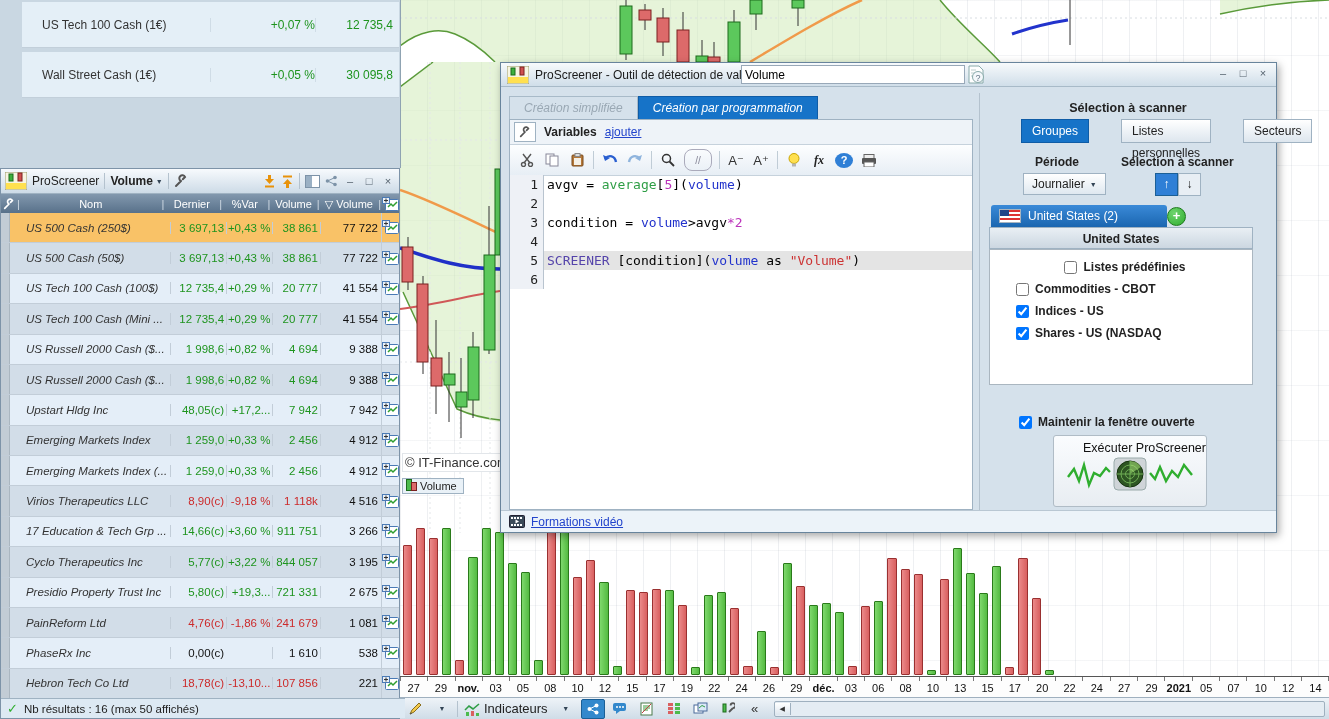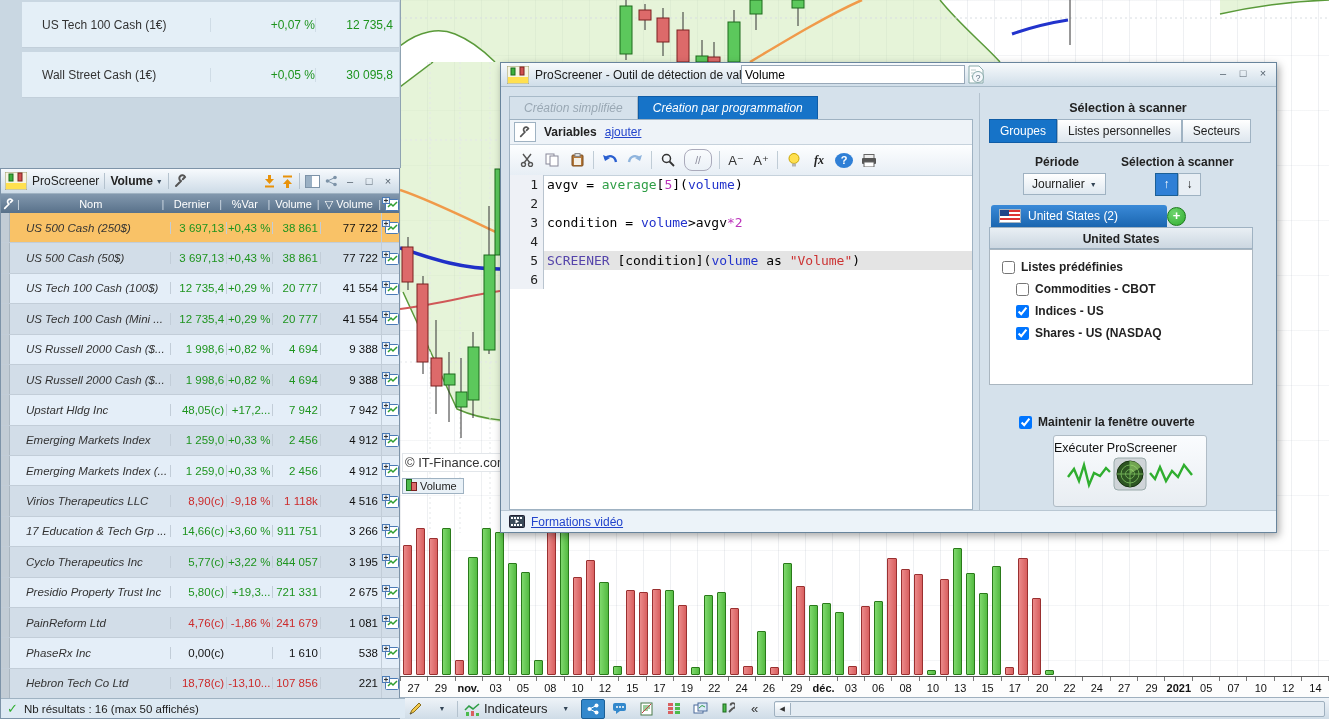--- a/index.html
+++ b/index.html
@@ -105,21 +105,21 @@
   .cl.hl .ct{background:#e4e4e4;}
   .ln{width:28px;background:#eef1f6;border-right:1px solid #b9c4cf;text-align:right;padding-right:5px;color:#222;flex:none;}
   .ct{flex:1;padding-left:3px;white-space:pre;}
   .tk-k{color:#000;} .tk-g{color:#2f9e46;} .tk-m{color:#bb33bb;} .tk-b{color:#2233cc;} .tk-v{color:#5544aa;} .tk-r{color:#cc3333;}
   #vsep{position:absolute;left:478px;top:30px;height:418px;border-left:1px solid #b4c2ce;}
   
   #rp{position:absolute;left:482px;top:30px;width:290px;height:420px;}
   #rp-title{text-align:center;font-weight:bold;font-size:12.5px;margin-top:8px;}
   #rp-tabs{position:absolute;left:6px;top:26px;display:flex;}
   .rtab{height:22px;line-height:22px;padding:0 10px;border:1px solid #9fb2c2;background:linear-gradient(#fff,#dde6ee);
-    font-size:12px;color:#222;}
+    font-size:12px;color:#222;margin-left:32px;}
   .rtab.active{background:#1673c8;color:#fff;border-color:#0f5ca6;}
   .rp-label{position:absolute;font-weight:bold;font-size:12px;}
   #periode-btn{position:absolute;left:40px;top:80px;height:20px;padding:0 8px;border:1px solid #9fb2c2;
     background:linear-gradient(#fff,#dfe8f0);display:flex;align-items:center;gap:5px;font-size:12px;}
   #scan-up{position:absolute;left:172px;top:80px;width:21px;height:21px;background:#2f7fd6;color:#fff;
     border:1px solid #1b5f96;text-align:center;line-height:20px;font-weight:bold;}
   #scan-down{position:absolute;left:195px;top:80px;width:21px;height:21px;background:#e8eef4;color:#111;
     border:1px solid #9fb2c2;text-align:center;line-height:20px;font-weight:bold;}
   #group-tab{position:absolute;left:8px;top:112px;height:22px;width:168px;background:linear-gradient(#3a8ad8,#1b66b0);
     color:#fff;display:flex;align-items:center;gap:7px;padding-left:8px;font-size:12px;border-radius:3px 3px 0 0;}
@@ -128,21 +128,21 @@
     text-align:center;line-height:16px;font-weight:bold;font-size:13px;}
   #list-hdr{position:absolute;left:6px;top:134px;width:264px;height:22px;background:linear-gradient(#e9eff4,#ccd7e1);
     border:1px solid #9fb2c2;text-align:center;line-height:22px;font-weight:bold;font-size:12px;box-sizing:border-box;}
   #listbox{position:absolute;left:6px;top:156px;width:264px;height:136px;background:#fff;border:1px solid #aab6c0;
     box-sizing:border-box;padding:6px 4px;}
   .cbrow{display:flex;align-items:center;gap:6px;height:22px;font-weight:bold;font-size:12px;color:#222;}
   .cbrow input{width:13px;height:13px;margin:0;}
   #keep-open{position:absolute;left:36px;top:322px;display:flex;align-items:center;gap:6px;font-weight:bold;font-size:12px;}
   #keep-open input{width:13px;height:13px;margin:0;}
   #exec-btn{position:absolute;left:70px;top:342px;width:152px;height:70px;background:linear-gradient(#fafcfe,#e8edf2);
-    border:1px solid #b0bcc6;border-radius:3px;text-align:left;}
+    border:1px solid #b0bcc6;border-radius:3px;text-align:right;}
   #exec-btn .elabel{font-size:12.5px;color:#111;margin-top:5px;}
   #exec-graphic{display:flex;align-items:center;justify-content:center;gap:2px;margin-top:2px;}
   #ps-footer{position:absolute;left:0;bottom:0;width:100%;height:22px;background:#ecf3f9;border-top:1px solid #b9c7d3;
     display:flex;align-items:center;gap:6px;padding-left:8px;box-sizing:border-box;}
   .flag{display:inline-block;width:20px;height:12px;background:
     repeating-linear-gradient(to bottom,#d33 0 2px,#fff 2px 4px);position:relative;border:1px solid #a8b4c0;}
   .flag::after{content:"";position:absolute;left:0;top:0;width:9px;height:6px;background:#224488;}
   svg{display:block;}
 </style>
 </head>
@@ -913,21 +913,21 @@
       </span>
       <span id="scan-up">↑</span>
       <span id="scan-down">↓</span>
       <div id="group-tab">
         <span class="flag"></span>
         <span>United States (2)</span>
       </div>
       <span id="group-add">+</span>
       <div id="list-hdr">United States</div>
       <div id="listbox">
-          <label class="cbrow" style="margin-left: 8px;">
+          <label class="cbrow" style="margin-left: 8px; justify-content: center;">
             <input type="checkbox" style="">
             <span>Listes prédéfinies</span>
           </label>
           <label class="cbrow" style="margin-left: 22px;">
             <input type="checkbox" style="">
             <span>Commodities - CBOT</span>
           </label>
           <label class="cbrow" style="margin-left: 22px;">
             <input type="checkbox" checked="" style="">
             <span>Indices - US</span>

